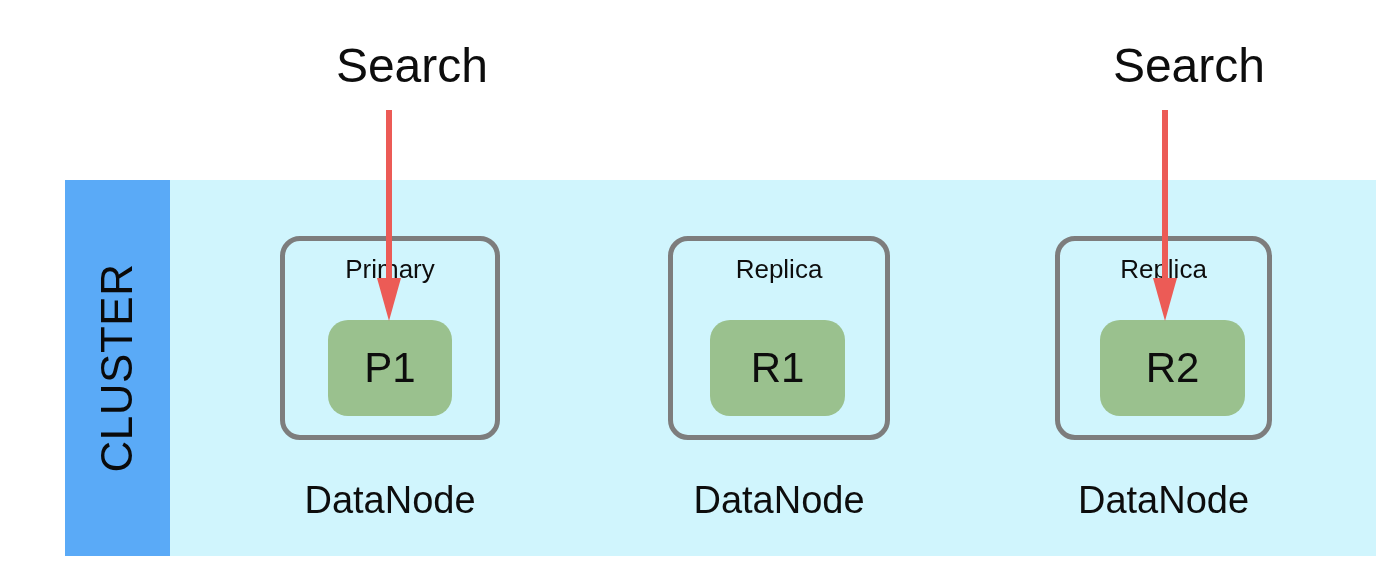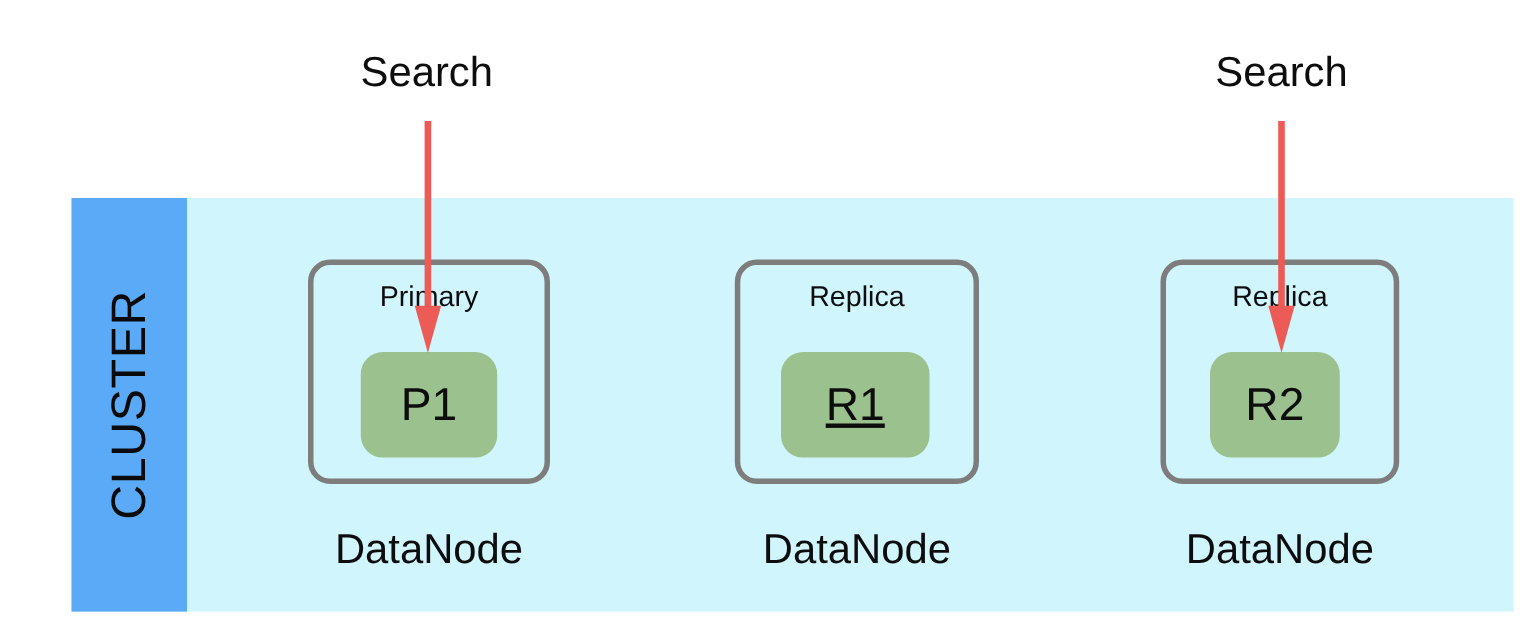--- a/index.html
+++ b/index.html
@@ -108,34 +108,34 @@
     white-space: nowrap;
   }
 
   
   #node-1 { left: 280px; width: 220px; }
   #node-1 .shard { left: 48px; width: 124px; text-align: center; }
   #caption-1 { left: 280px; width: 220px; }
 
   
   #node-2 { left: 668px; width: 222px; }
-  #node-2 .shard { left: 42px; width: 135px; text-decoration: underline; }
+  #node-2 .shard { left: 42px; width: 135px; }
   #caption-2 { left: 668px; width: 222px; }
 
   
   #node-3 { left: 1055px; width: 217px; }
-  #node-3 .shard { left: 45px; width: 118px; }
+  #node-3 .shard { left: 45px; width: 145px; }
   #caption-3 { left: 1055px; width: 217px; }
 
   
   .search-label {
     position: absolute;
     top: 44px;
-    text-align: center;
-    font-size: 38px;
+    text-align: right;
+    font-size: 48px;
     line-height: 44px;
     color: #0d0d0d;
     white-space: nowrap;
   }
   #search-label-1 { left: 288px; width: 200px; }
   #search-label-2 { left: 1065px; width: 200px; }
 
   .arrow {
     position: absolute;
     top: 110px;

